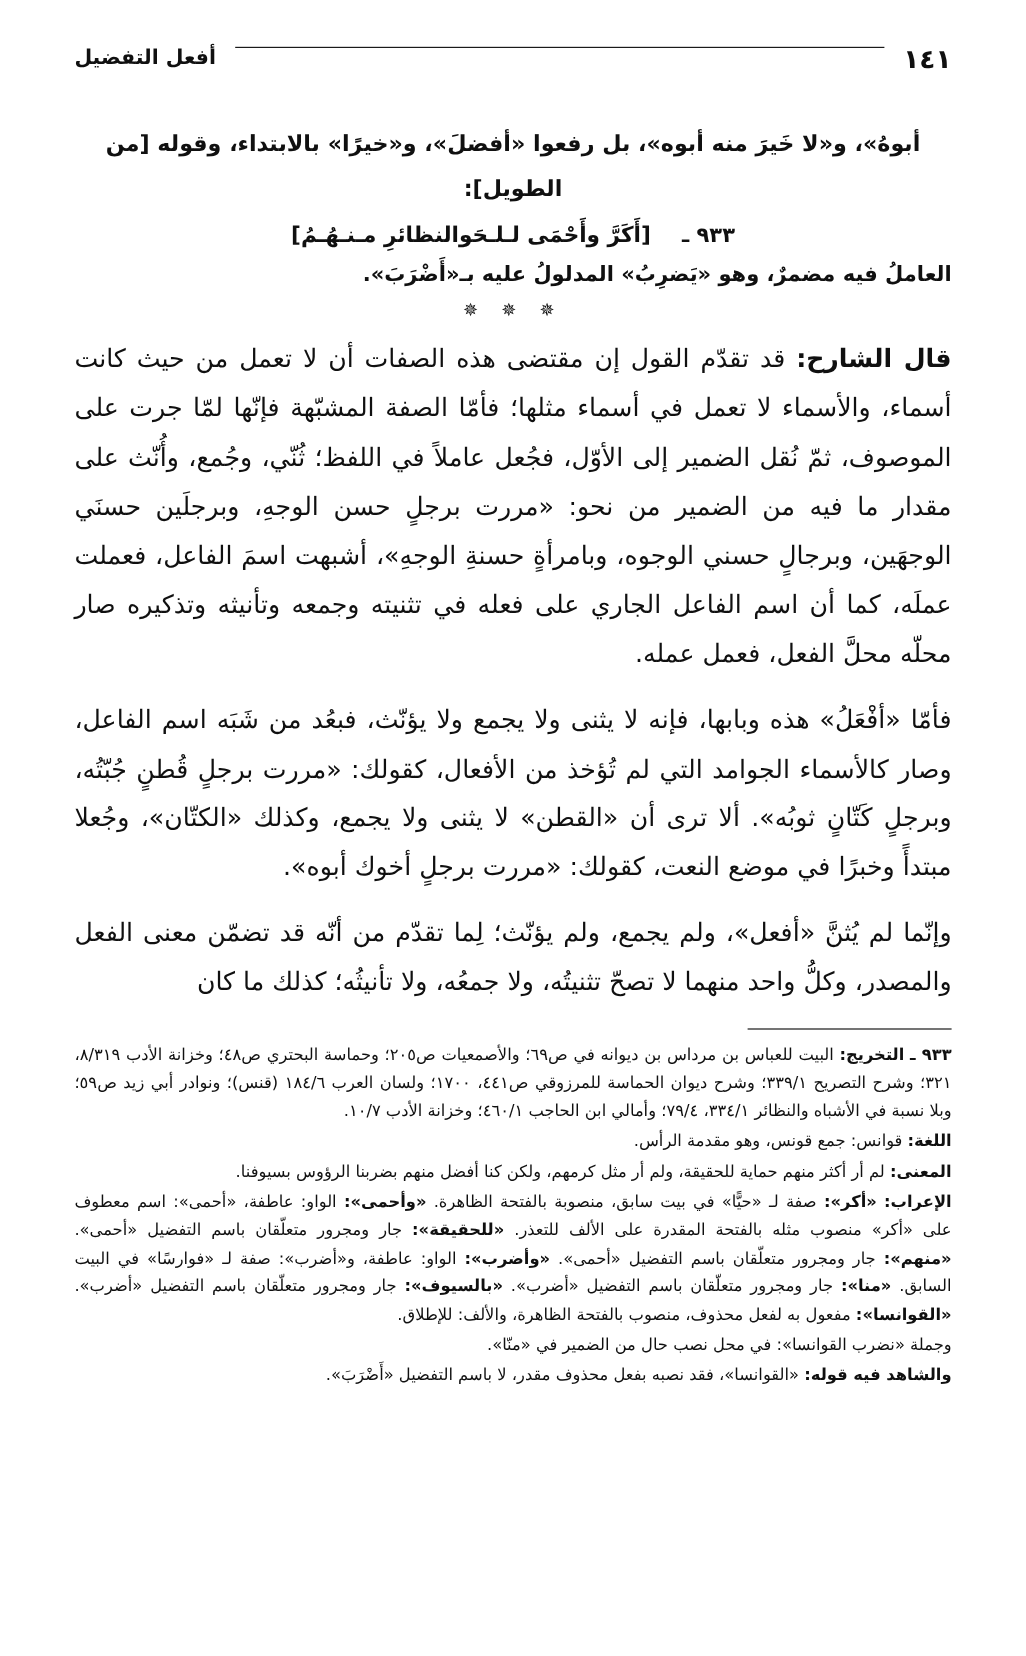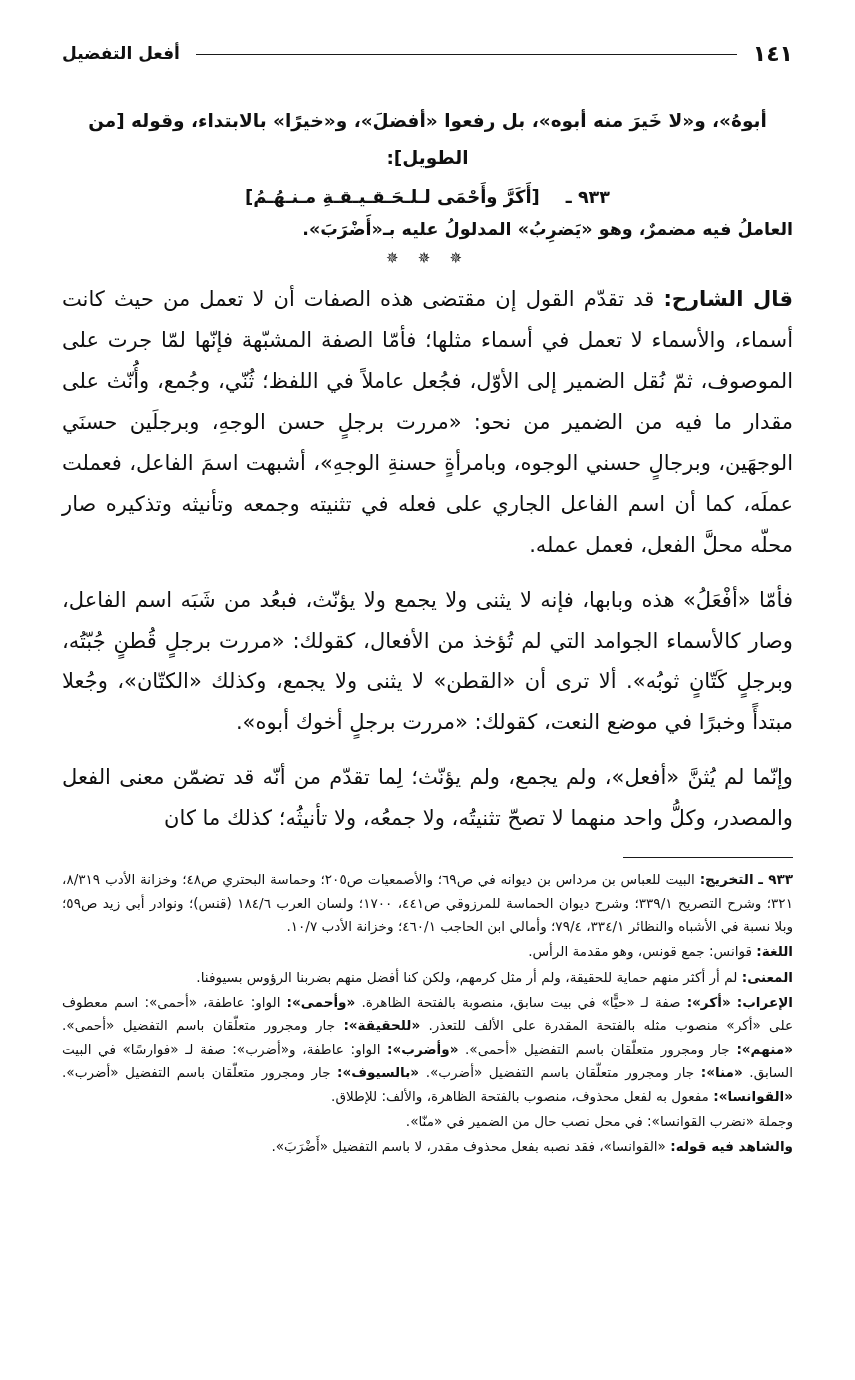--- a/index.html
+++ b/index.html
@@ -19,21 +19,20 @@
     width: 855px;
     height: 1380px;
     box-sizing: border-box;
     padding: 38px 62px 20px 62px;
   }
 
   
   .header {
     display: flex;
     flex-direction: row-reverse;
-    align-items: center;
     gap: 10px;
     margin-bottom: 34px;
     height: 30px;
   }
   .header-title {
     font-size: 17px;
     font-weight: 700;
     white-space: nowrap;
     letter-spacing: 0px;
   }
@@ -130,21 +129,21 @@
   <div class="header">
     <span class="header-title">أفعل التفضيل</span>
     <span class="header-rule"></span>
     <span class="header-page">١٤١</span>
   </div>
 
   <div class="intro-line">أبوهُ»، و«لا خَيرَ منه أبوه»، بل رفعوا «أفضلَ»، و«خيرًا» بالابتداء، وقوله [من الطويل]:</div>
 
   <div class="verse">
     <span class="verse-num">٩٣٣ ـ</span>
-    <span class="verse-hemistich">[أَكَرَّ وأَحْمَى لـلـحَـقـيـقـةِ مـنـهُـمُ]</span>
+    <span class="verse-hemistich">[أَكَرَّ وأَحْمَى لـلـحَوالنظائرِ مـنـهُـمُ]</span>
   </div>
 
   <div class="verse-note">العاملُ فيه مضمرٌ، وهو «يَضرِبُ» المدلولُ عليه بـ«أَضْرَبَ».</div>
 
   <div class="stars">✵ ✵ ✵</div>
 
   <div class="para"><b>قال الشارح:</b><span> قد تقدّم القول إن مقتضى هذه الصفات أن لا تعمل من حيث كانت أسماء، والأسماء لا تعمل في أسماء مثلها؛ فأمّا الصفة المشبّهة فإنّها لمّا جرت على الموصوف، ثمّ نُقل الضمير إلى الأوّل، فجُعل عاملاً في اللفظ؛ ثُنّي، وجُمع، وأُنّث على مقدار ما فيه من الضمير من نحو: «مررت برجلٍ حسن الوجهِ، وبرجلَين حسنَي الوجهَين، وبرجالٍ حسني الوجوه، وبامرأةٍ حسنةِ الوجهِ»، أشبهت اسمَ الفاعل، فعملت عملَه، كما أن اسم الفاعل الجاري على فعله في تثنيته وجمعه وتأنيثه وتذكيره صار محلّه محلَّ الفعل، فعمل عمله.</span></div>
   <div class="para">فأمّا «أفْعَلُ» هذه وبابها، فإنه لا يثنى ولا يجمع ولا يؤنّث، فبعُد من شَبَه اسم الفاعل، وصار كالأسماء الجوامد التي لم تُؤخذ من الأفعال، كقولك: «مررت برجلٍ قُطنٍ جُبّتُه، وبرجلٍ كَتّانٍ ثوبُه». ألا ترى أن «القطن» لا يثنى ولا يجمع، وكذلك «الكتّان»، وجُعلا مبتدأً وخبرًا في موضع النعت، كقولك: «مررت برجلٍ أخوك أبوه».</div>
   <div class="para">وإنّما لم يُثنَّ «أفعل»، ولم يجمع، ولم يؤنّث؛ لِما تقدّم من أنّه قد تضمّن معنى الفعل والمصدر، وكلُّ واحد منهما لا تصحّ تثنيتُه، ولا جمعُه، ولا تأنيثُه؛ كذلك ما كان</div>
 

